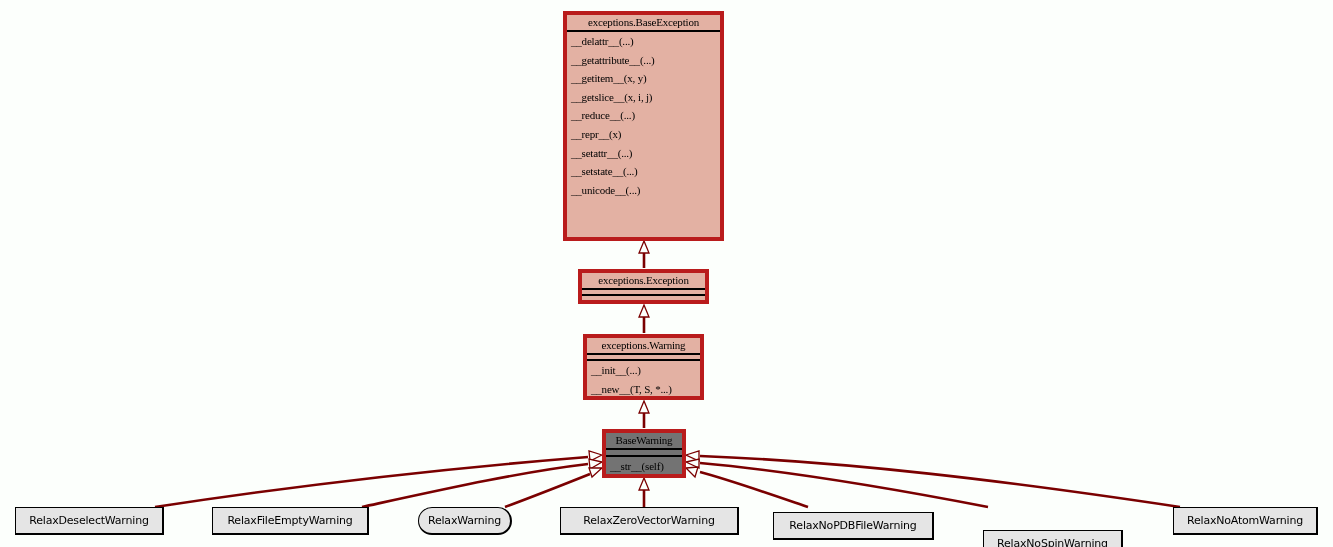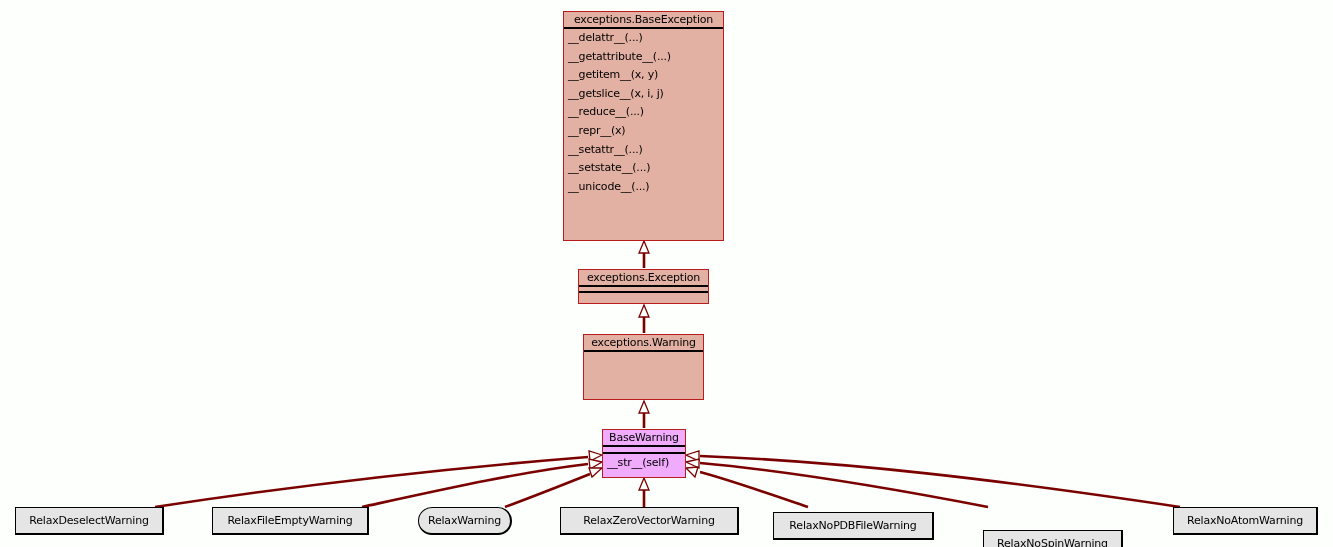--- a/index.html
+++ b/index.html
@@ -5,24 +5,25 @@
     html, body { margin: 0; padding: 0; }
     body {
       width: 1333px; height: 547px; position: relative;
       background: #fcfffc; overflow: hidden;
       font-family: "DejaVu Sans", sans-serif;
       font-size: 11px; color: #000;
     }
     svg.edges { position: absolute; left: 0; top: 0; width: 1333px; height: 547px; }
     .cls {
       position: absolute; box-sizing: border-box;
-      border: 1px solid #b91c1c; background: #e3b1a3;
+      border: 4px solid #b91c1c; background: #e3b1a3;
       cursor: pointer;
+      font-family: Liberation Serif, serif;
     }
-    .cls.pink { background: #f0abfc; }
+    .cls.pink { background: #737373; }
     .cls .name {
       text-align: center; white-space: nowrap;
       line-height: 15px; height: 15px; padding: 0 2px;
       letter-spacing: -0.2px;
     }
     .cls .sec { border-top: 2px solid #000; padding: 1px 4px 2px 4px; min-height: 3px; }
     .cls .row { white-space: nowrap; line-height: 18.6px; height: 18.6px; letter-spacing: -0.2px; }
     .leaf {
       position: absolute; box-sizing: border-box;
       border: 1px solid #000; border-right-width: 2px; border-bottom-width: 2px;
@@ -84,20 +85,24 @@
 
 <div class="cls" style="left:578px; top:269px; width:131px; height:35px;">
   <div class="name">exceptions.Exception</div>
   <div class="sec" style="height:4px; padding:0;"></div>
   <div class="sec" style="height:6px; padding:0;"></div>
 </div>
 
 <div class="cls" style="left:583px; top:334px; width:121px; height:66px;">
   <div class="name">exceptions.Warning</div>
   <div class="sec" style="height:4px; padding:0;"></div>
+  <div class="sec" style="padding-top:0;">
+    <div class="row">__init__(...)</div>
+    <div class="row">__new__(T, S, *...)</div>
+  </div>
 </div>
 
 <div class="cls pink" style="left:602px; top:429px; width:84px; height:49px;">
   <div class="name">BaseWarning</div>
   <div class="sec" style="height:5px; padding:0;"></div>
   <div class="sec" style="padding-top:0;">
     <div class="row">__str__(self)</div>
   </div>
 </div>
 

